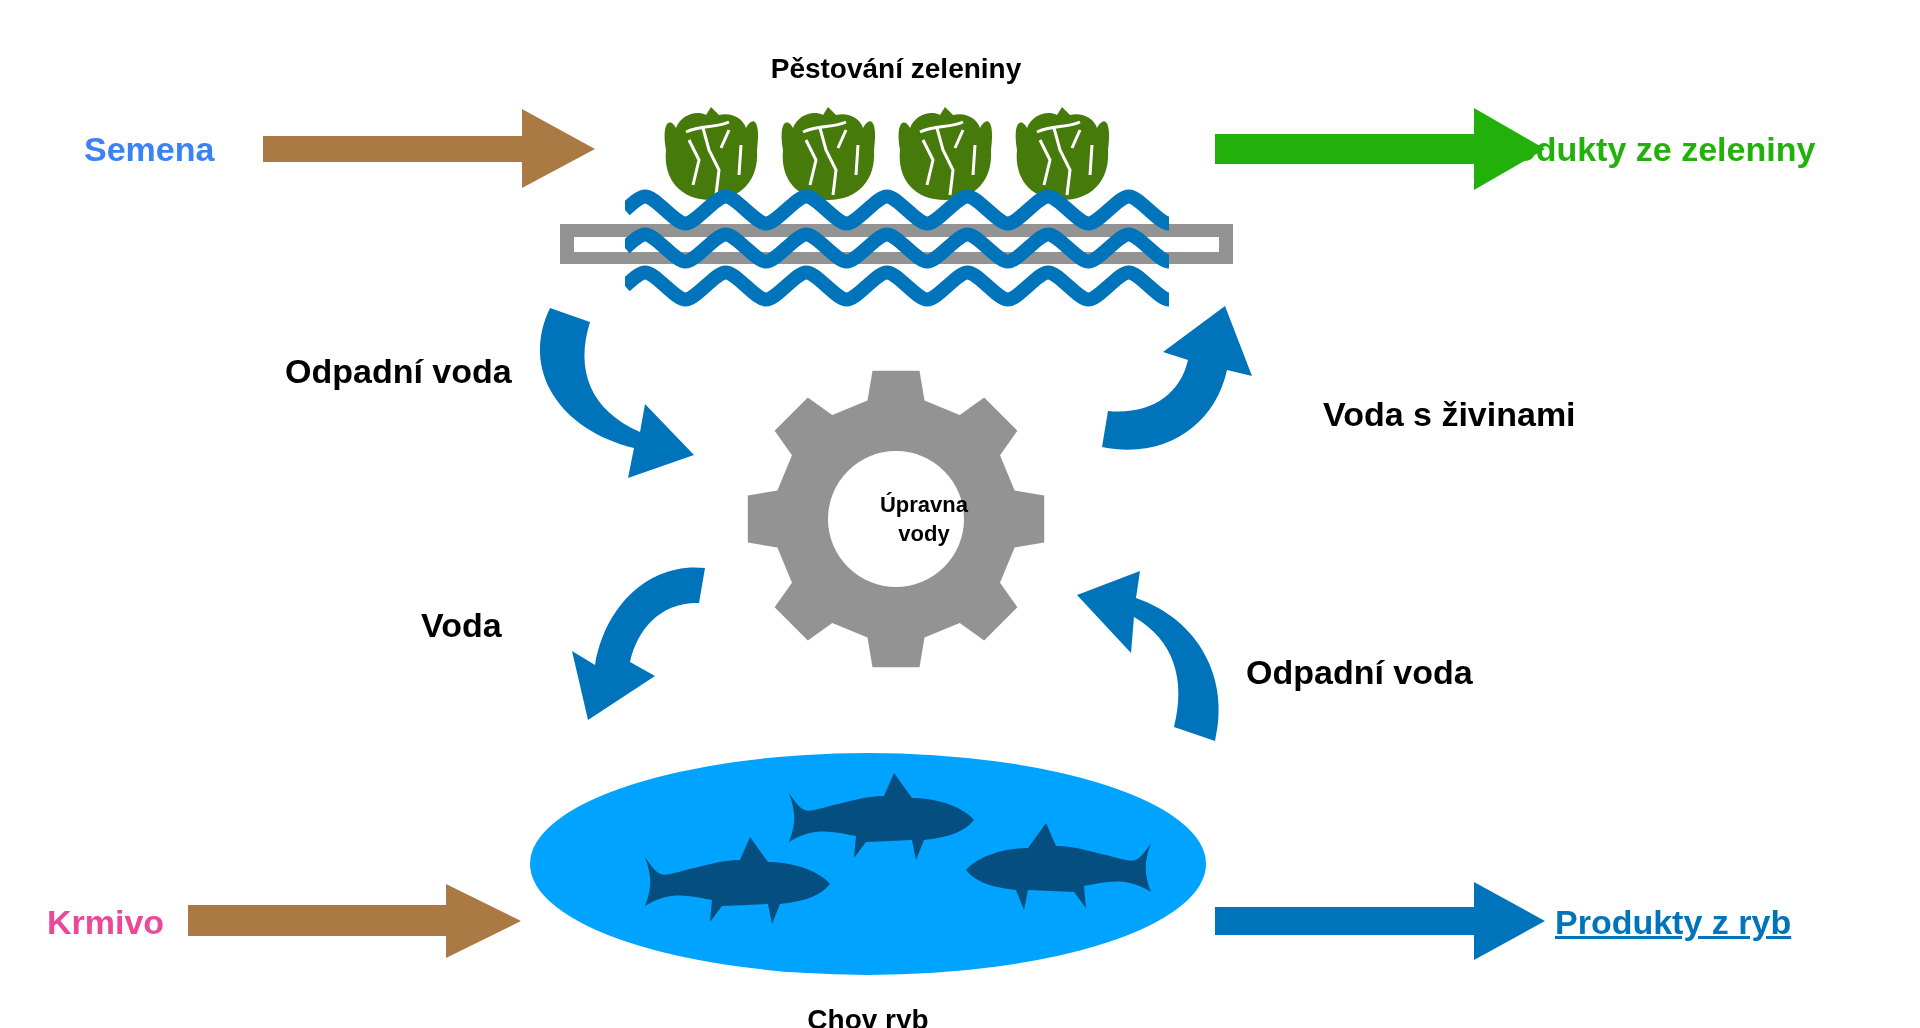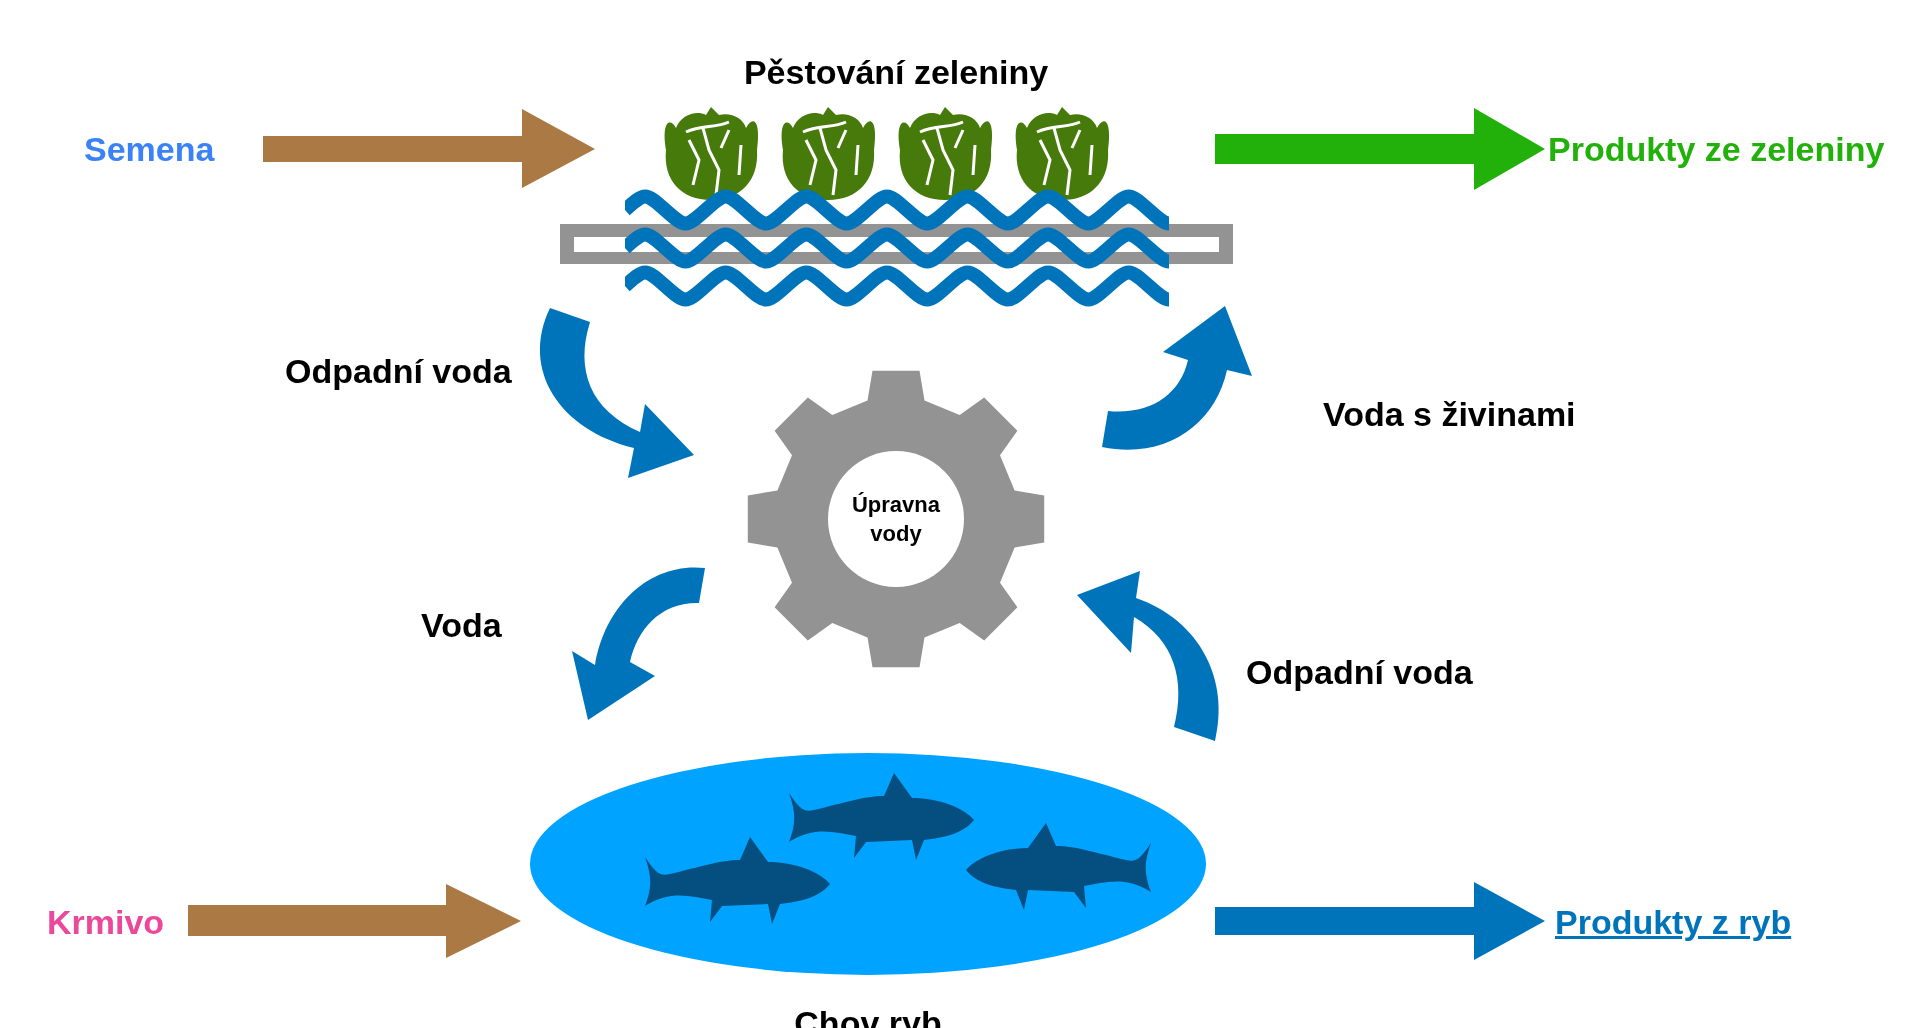--- a/index.html
+++ b/index.html
@@ -1,23 +1,23 @@
 <!DOCTYPE html>
 <html><head>
 <meta charset="utf-8">
 <style>
   html, body { margin: 0; padding: 0; background: #ffffff; }
   body { width: 1920px; height: 1028px; position: relative; overflow: hidden;
          font-family: "Liberation Sans", sans-serif; }
   #canvas { position: absolute; left: 0; top: 0; width: 1920px; height: 1028px; }
   .lbl { position: absolute; font-weight: bold; white-space: nowrap; line-height: 1; }
   .black { color: #000000; }
-  .t-title { font-size: 34px; }
+  .t-title { font-size: 28px; }
   .t-side { font-size: 34px; }
-  .t-gear { font-size: 22px; text-align: center; line-height: 1.3; }
+  .t-gear { font-size: 22px; text-align: center; line-height: 1.3; margin-left: 28px; }
 </style>
 </head>
 <body>
 
 <svg id="canvas" viewBox="0 0 1920 1028" xmlns="http://www.w3.org/2000/svg">
 
   <polygon id="arrow-seeds" points="263,136 522,136 522,109 595,149 522,188 522,162 263,162" fill="#ab7a44"></polygon>
   <polygon id="arrow-feed" points="188,905 446,905 446,884 521,921 446,958 446,936 188,936" fill="#ab7a44"></polygon>
 
   <polygon id="arrow-veg-out" points="1215,134 1474,134 1474,108 1545,149 1474,190 1474,164 1215,164" fill="#22b10a"></polygon>
@@ -97,21 +97,21 @@
       <path d="M-95,-25 C-85,-10 -80,-5 -70,-8 C-40,-15 -20,-22 0,-22 L10,-45 L28,-20 C55,-20 80,-10 90,2 C80,15 60,20 40,22 L32,42 L28,22 L-18,24 L-30,40 L-28,18 C-50,14 -70,8 -95,24 C-88,5 -88,-5 -95,-25 Z" transform="translate(884,818) scale(1,1)" fill="#054e80"></path>
       <path d="M-95,-25 C-85,-10 -80,-5 -70,-8 C-40,-15 -20,-22 0,-22 L10,-45 L28,-20 C55,-20 80,-10 90,2 C80,15 60,20 40,22 L32,42 L28,22 L-18,24 L-30,40 L-28,18 C-50,14 -70,8 -95,24 C-88,5 -88,-5 -95,-25 Z" transform="translate(1056,868) scale(-1,1)" fill="#054e80"></path>
     </g>
 <clipPath id="waveclip">
       <rect x="625" y="180" width="544" height="130"></rect>
     </clipPath>
   </svg>
 
 <div class="lbl black t-title" style="left:896px; top:55px; transform:translateX(-50%);">Pěstování zeleniny</div>
 <div class="lbl t-side" id="lbl-seeds" style="left: 84px; top: 132px; color: #3b82f6;">Semena</div>
-<div class="lbl t-side" id="lbl-vegout" style="left: 1548px; top: 132px; color: rgb(34, 177, 10);">Produkty ze zeleniny</div>
+<div class="lbl t-side" id="lbl-vegout" style="left: 1479px; top: 132px; color: rgb(34, 177, 10);">Produkty ze zeleniny</div>
 <div class="lbl black t-side" style="left:285px; top:354px;">Odpadní voda</div>
 <div class="lbl black t-side" style="left:1323px; top:397px;">Voda s živinami</div>
 <div class="lbl black t-gear" style="left:896px; top:491px; transform:translateX(-50%);">
   <div>Úpravna</div>
   <div>vody</div>
 </div>
 <div class="lbl black t-side" style="left:421px; top:608px;">Voda</div>
 <div class="lbl black t-side" style="left:1246px; top:655px;">Odpadní voda</div>
 <div class="lbl t-side" id="lbl-feed" style="left: 47px; top: 905px; color: #ec4899;">Krmivo</div>
 <div class="lbl t-side" id="lbl-fishout" style="left: 1555px; top: 905px; color: rgb(0, 116, 187); text-decoration: underline;">Produkty z ryb</div>

